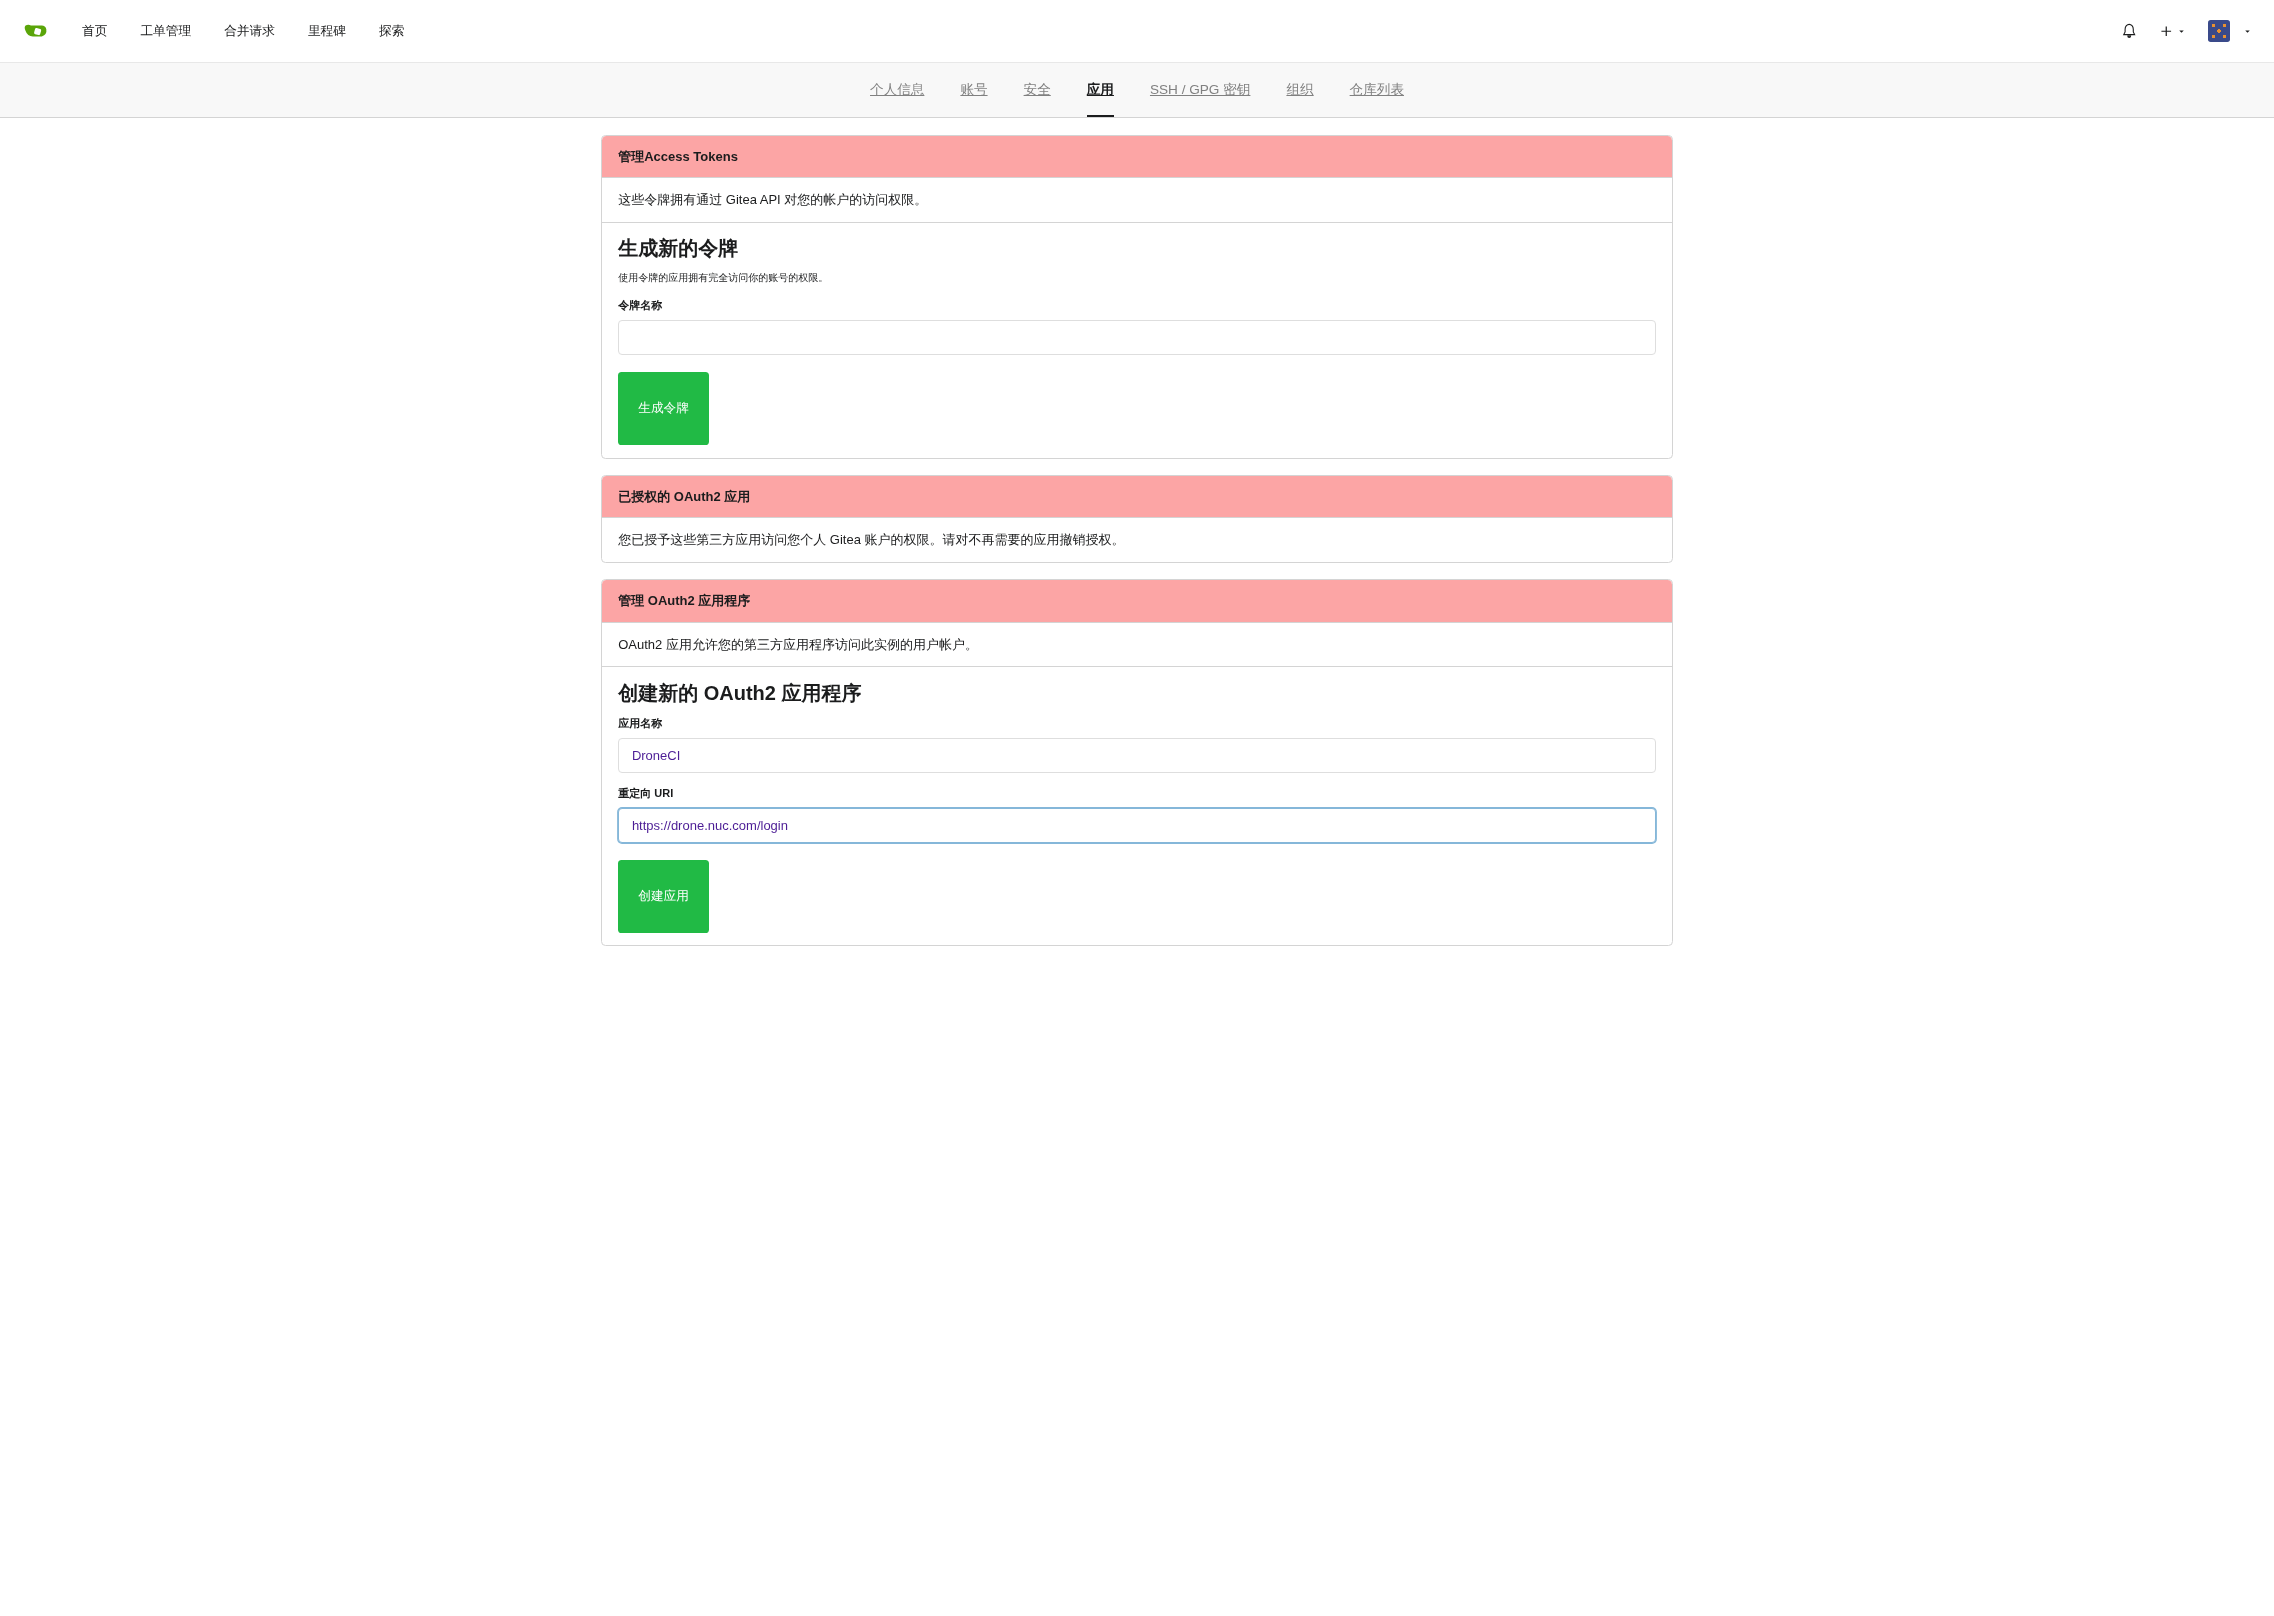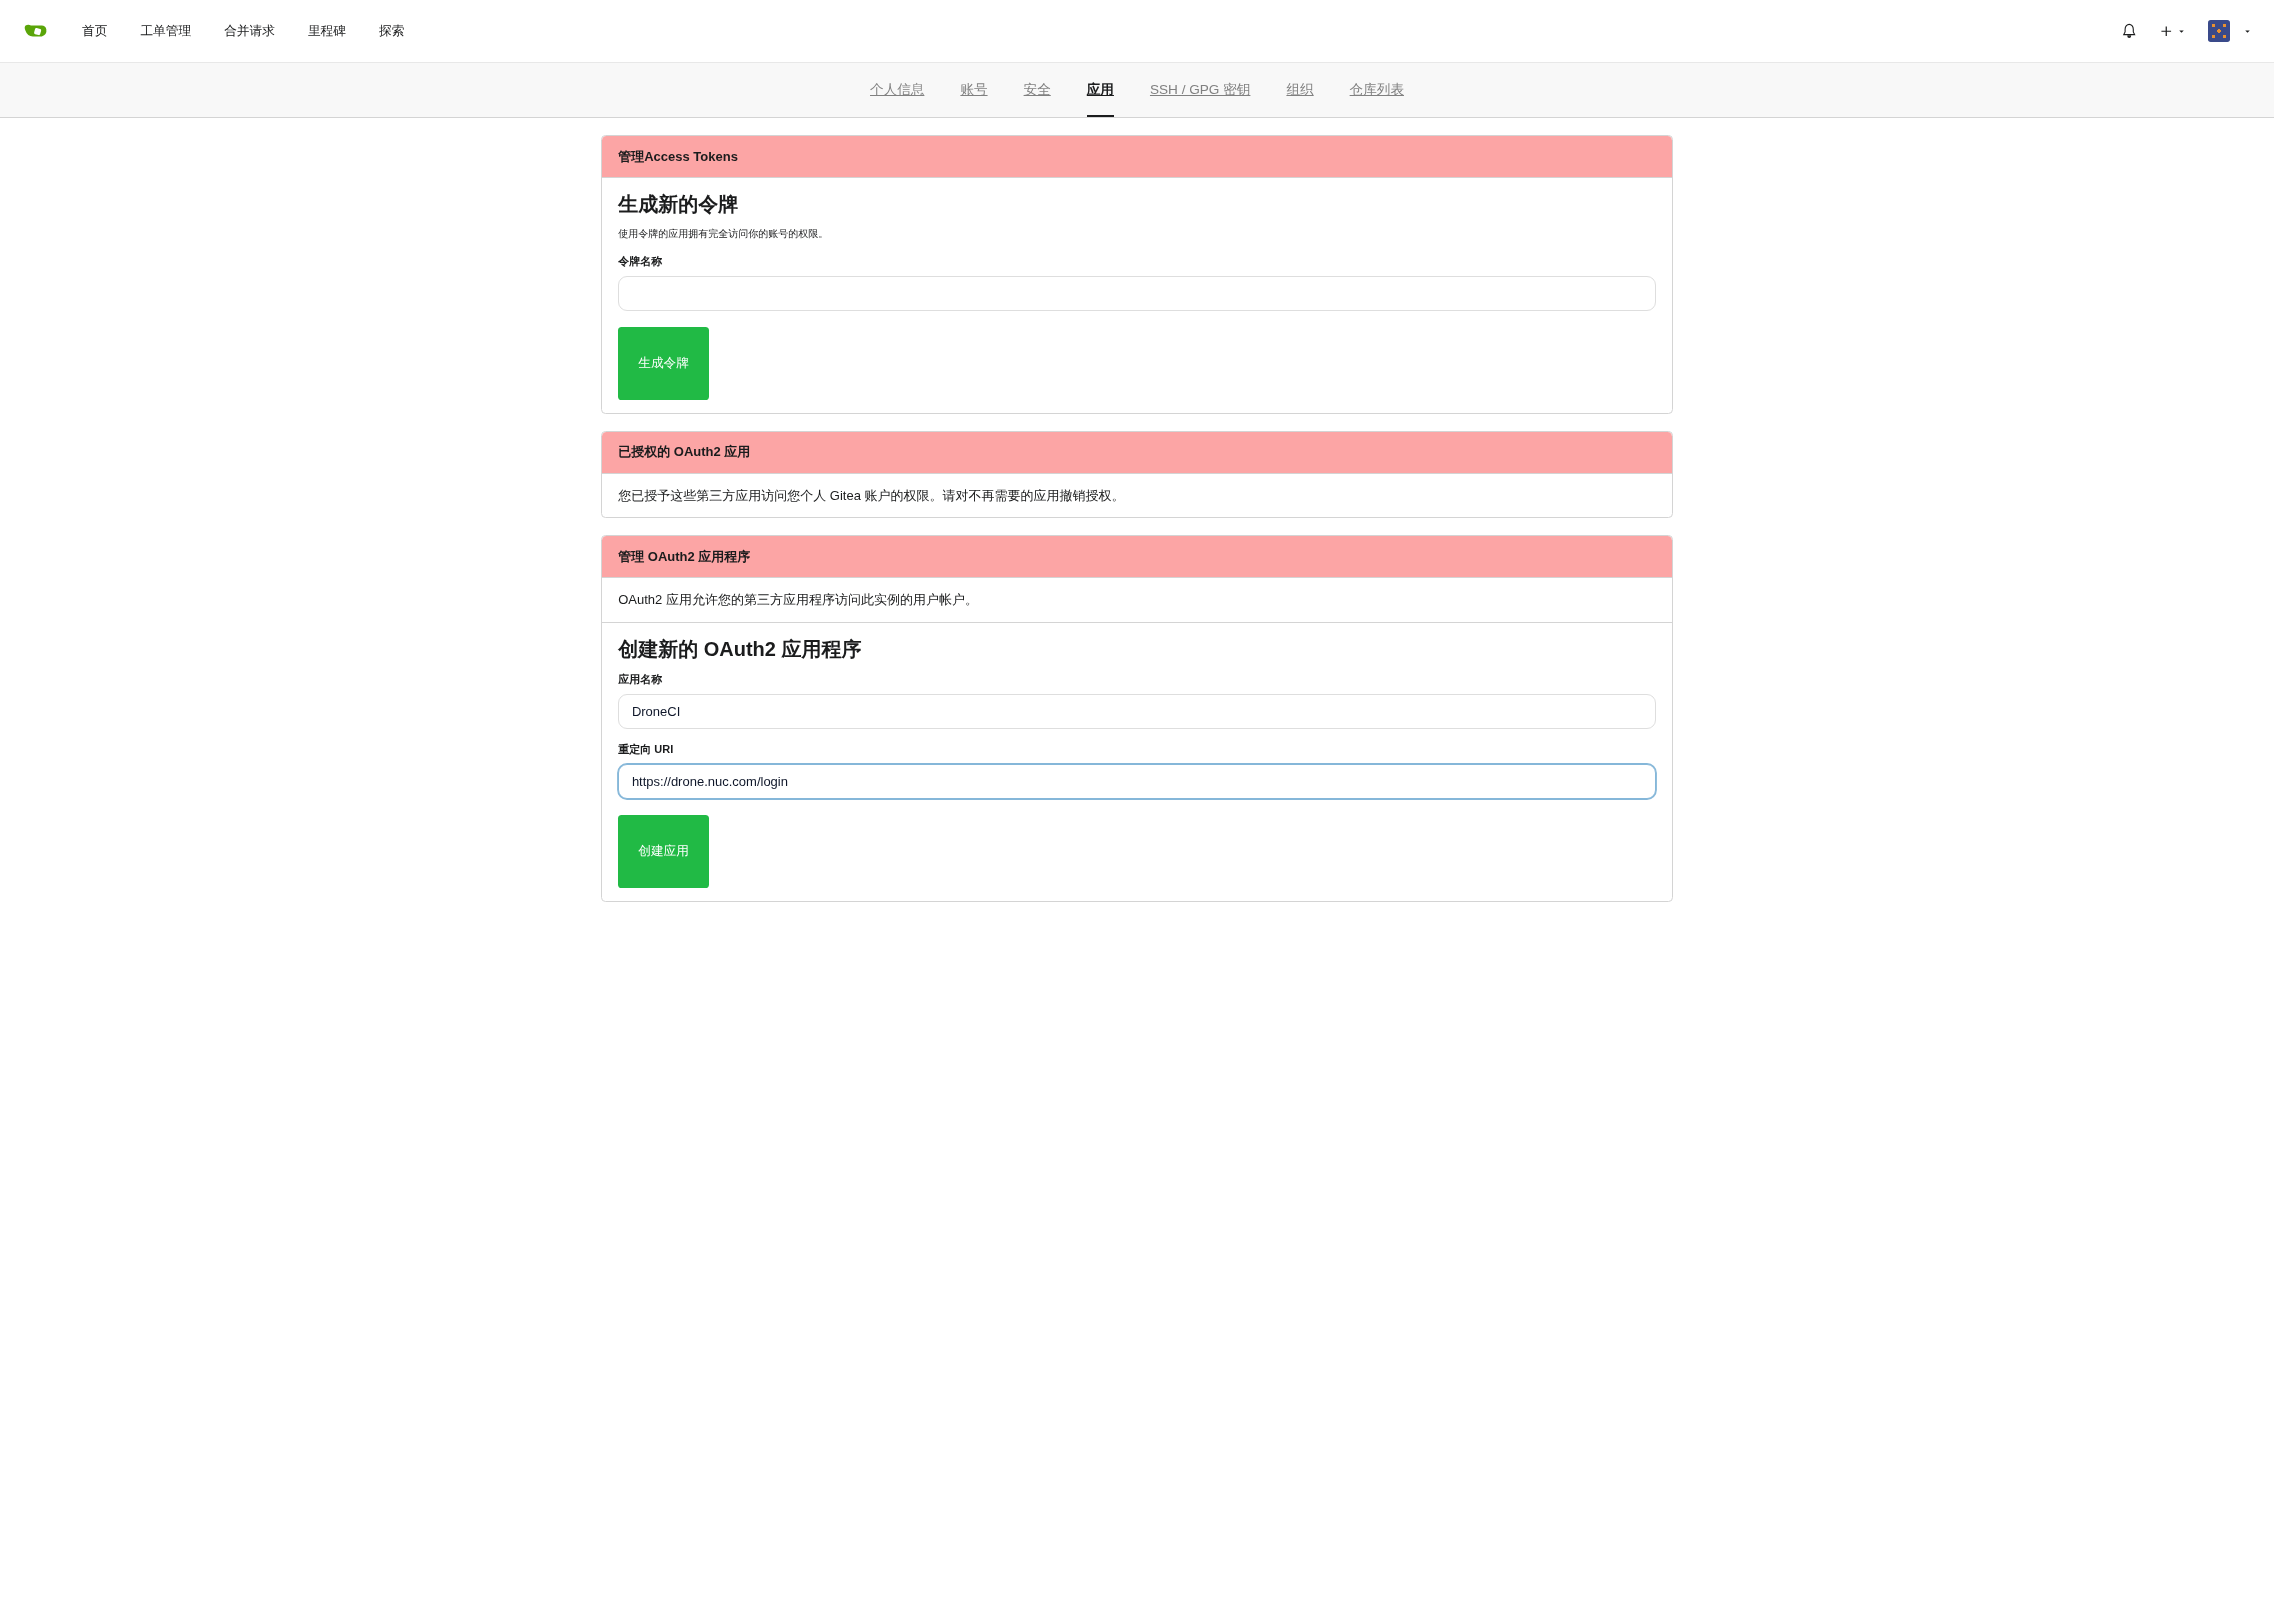--- a/index.html
+++ b/index.html
@@ -135,24 +135,24 @@
       margin-bottom: 7.3px;
       display: block;
     }
     .field-label.mt {
       margin-top: 12.7px;
     }
     .text-input {
       width: 100%;
       padding: 9px 12.7px;
       border: 0.9px solid #dedede;
-      border-radius: 9px;
+      border-radius: 4px;
       font-size: 13px;
       font-family: inherit;
-      color: #0f172a;
+      color: #4c1d95;
       background: #ffffff;
       outline: none;
     }
     .text-input.focused {
       border-color: #85b7d9;
       box-shadow: 0 0 0 0.9px #85b7d9;
     }
     .btn-green {
       background: #21ba45;
       color: #ffffff;
@@ -214,20 +214,21 @@
   <div class="sub-nav-item active">应用</div>
   <div class="sub-nav-item">SSH / GPG 密钥</div>
   <div class="sub-nav-item">组织</div>
   <div class="sub-nav-item">仓库列表</div>
 </div>
 
 <div class="content">
 
   <div class="panel">
     <div class="panel-header">管理Access Tokens</div>
+    <div class="panel-section desc">这些令牌拥有通过 Gitea API 对您的帐户的访问权限。</div>
     <div class="panel-section">
       <div class="sub-title">生成新的令牌</div>
       <div class="sub-desc">使用令牌的应用拥有完全访问你的账号的权限。</div>
       <label class="field-label">令牌名称</label>
       <input type="text" class="text-input" value="" style="">
       <button class="btn-green">生成令牌</button>
     </div>
   </div>
 
   <div class="panel">

